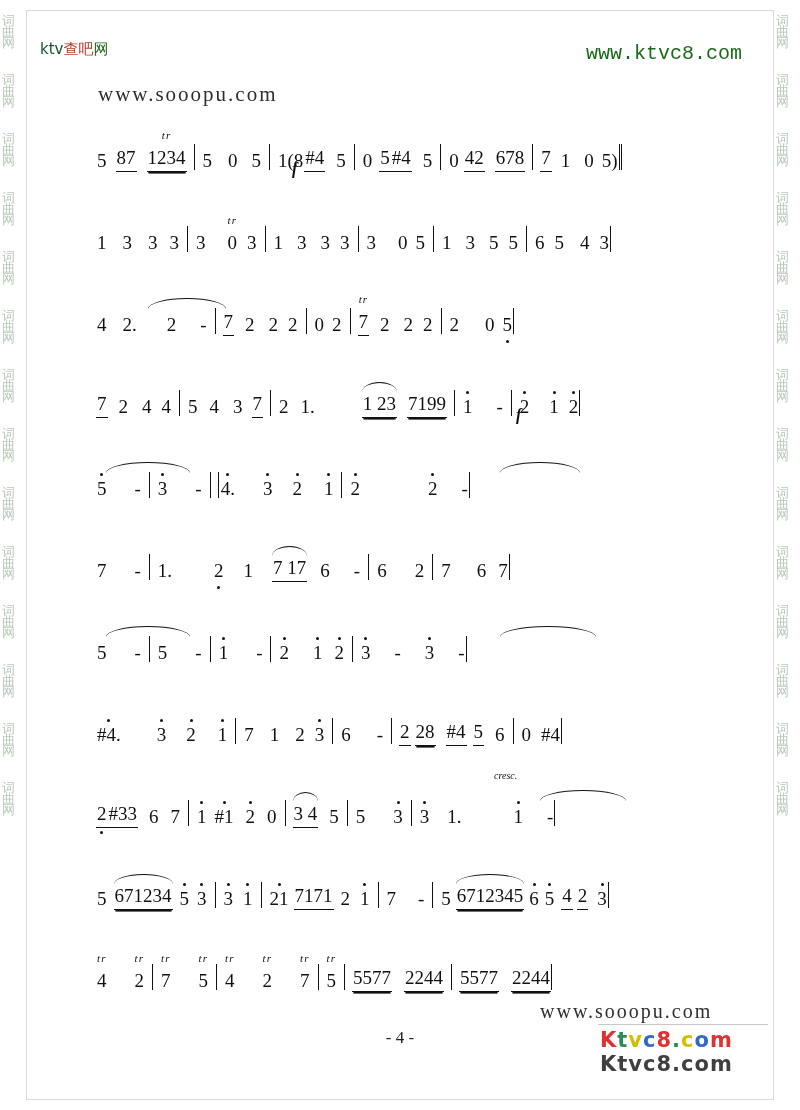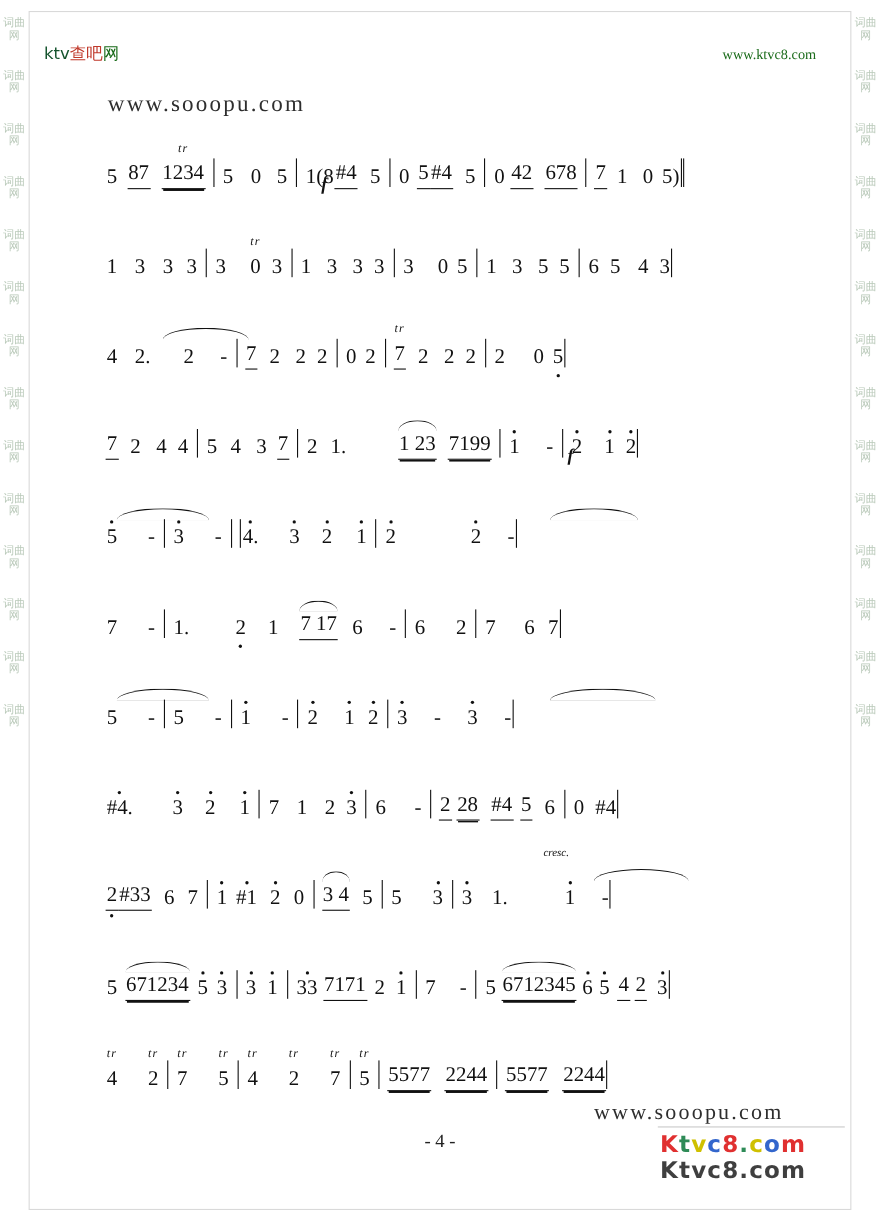--- a/index.html
+++ b/index.html
@@ -34,25 +34,25 @@
     flex-direction: column;
     justify-content: flex-start;
     align-items: center;
     gap: 26px;
     padding-top: 16px;
     box-sizing: border-box;
   }
   .wm-col.left { left: 0; }
   .wm-col.right { right: 0; }
   .wm-cell {
-    font-family: Liberation Sans, sans-serif;
-    font-size: 10px;
+    font-family: Liberation Mono, monospace;
+    font-size: 13px;
     line-height: 11px;
     color: #b9c9b9;
-    text-align: center;
+    text-align: left;
     letter-spacing: 0px;
     width: 22px;
     word-break: break-all;
   }
 
   
   .hdr-left {
     position: absolute;
     left: 40px;
     top: 40px;
@@ -62,22 +62,22 @@
     white-space: nowrap;
   }
   .hdr-left .ktv { color: #14532d; }
   .hdr-left .cn { color: #c0392b; }
   .hdr-left .wang { color: #1a6b1a; }
 
   .hdr-right {
     position: absolute;
     right: 58px;
     top: 42px;
-    font-family: Liberation Serif, serif;
-    font-size: 13px;
+    font-family: Liberation Mono, monospace;
+    font-size: 20px;
     color: #1a6b1a;
     white-space: nowrap;
   }
 
   .site-top {
     position: absolute;
     left: 98px;
     top: 82px;
     font-family: "Liberation Serif", serif;
     font-size: 21px;
@@ -640,21 +640,21 @@
       <span class="n u2"><span class="slur"></span>671234</span>
       <span class="sp" style="width:6px"></span>
       <span class="n dotu">5</span>
       <span class="sp" style="width:6px"></span>
       <span class="n dotu">3</span>
       <span class="bar"></span>
       <span class="n dotu">3</span>
       <span class="sp" style="width:8px"></span>
       <span class="n dotu">1</span>
       <span class="bar"></span>
-      <span class="n dotu">33</span>
+      <span class="n dotu">21</span>
       <span class="sp" style="width:4px"></span>
       <span class="n u1">7171</span>
       <span class="sp" style="width:6px"></span>
       <span class="n">2</span>
       <span class="sp" style="width:8px"></span>
       <span class="n dotu">1</span>
       <span class="bar"></span>
       <span class="n">7</span>
       <span class="sp" style="width:20px"></span>
       <span class="n">-</span>

